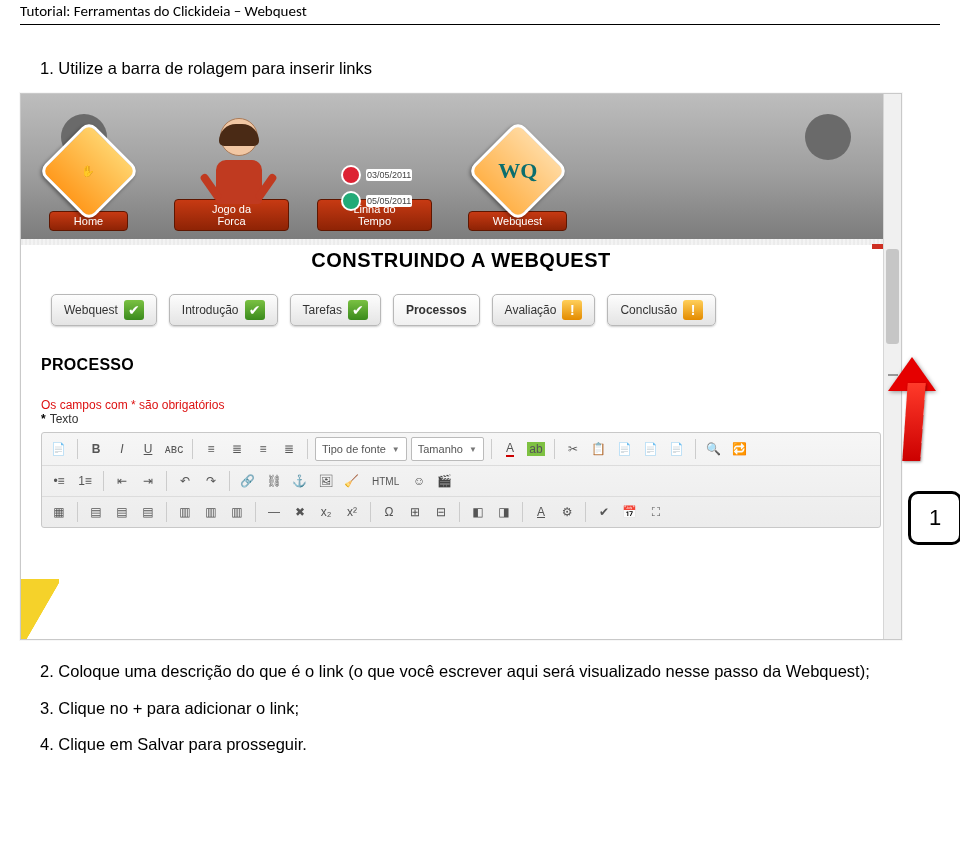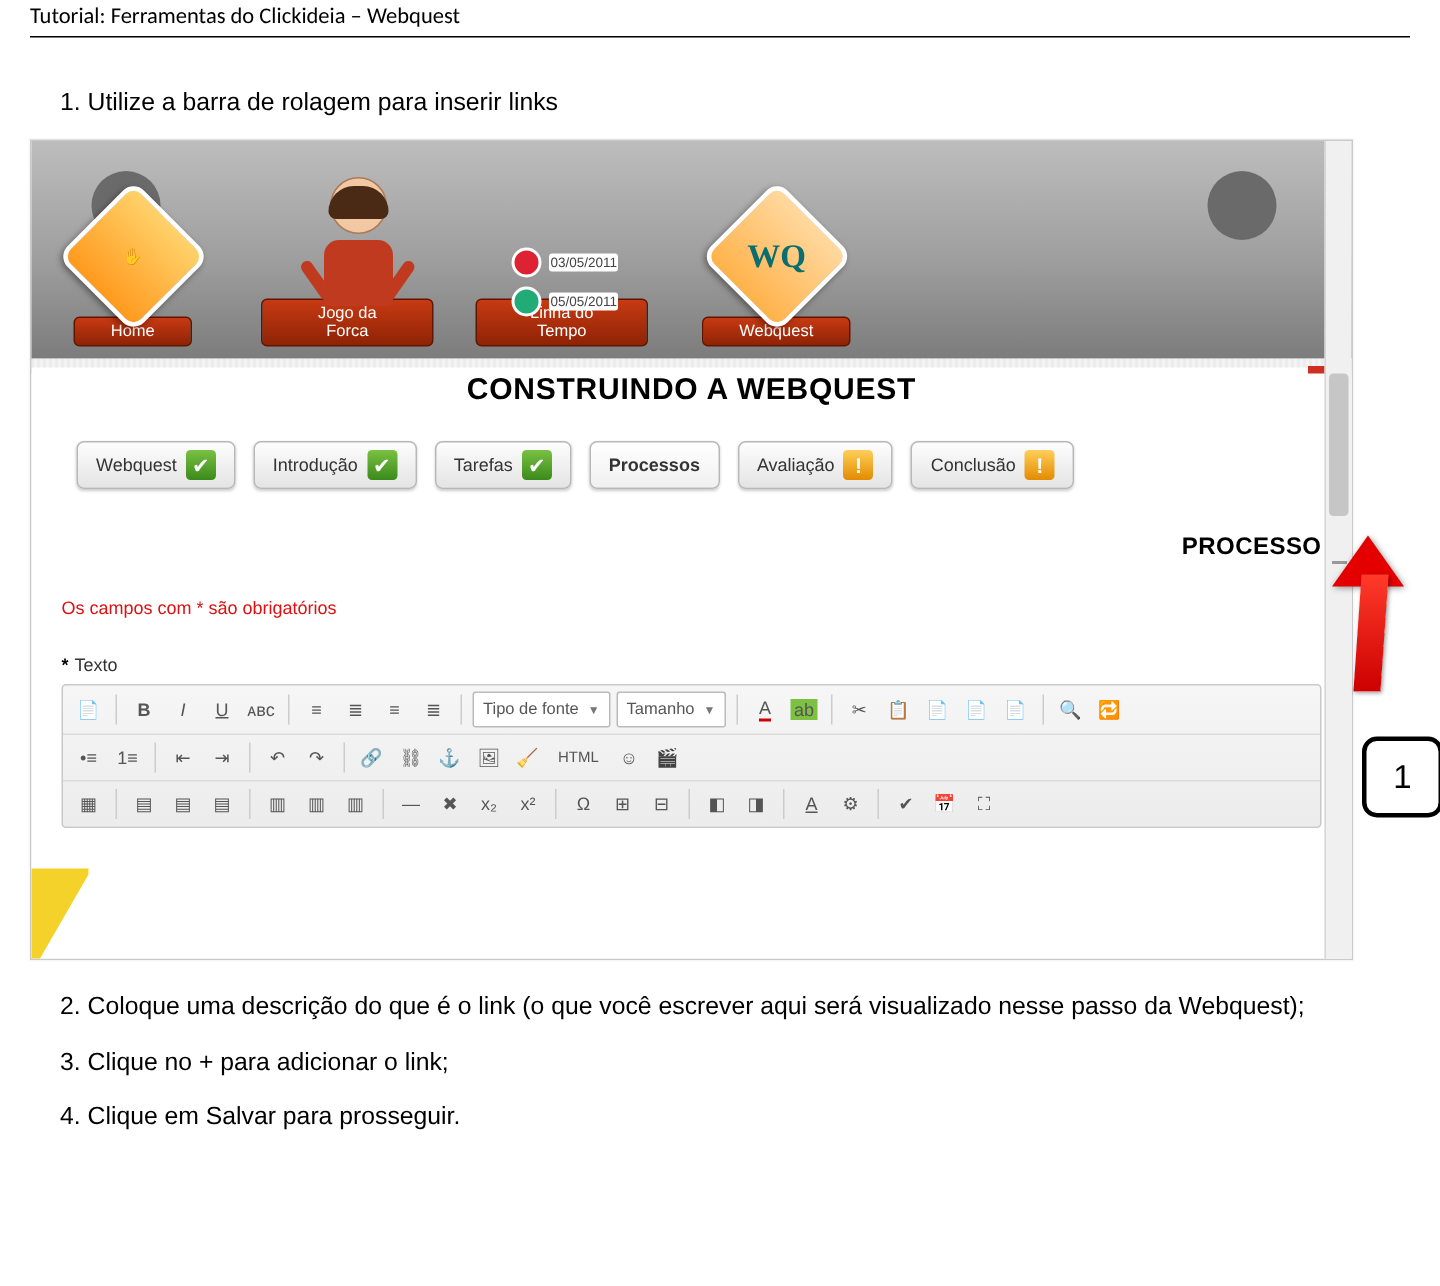--- a/index.html
+++ b/index.html
@@ -125,23 +125,23 @@
     border:1px solid #b8b8b8;border-radius:5px;
     padding:5px 12px;font-size:12px;color:#333;
     box-shadow:0 1px 2px rgba(0,0,0,0.2);
   }
   .tab.active{background:linear-gradient(#fff,#f0f0f0);font-weight:bold;}
   .chk{width:20px;height:20px;border-radius:3px;display:flex;align-items:center;justify-content:center;font-size:14px;color:#fff;}
   .chk.ok{background:linear-gradient(#7ac142,#3a8a1c);}
   .chk.warn{background:linear-gradient(#ffcf5a,#e38b00);font-weight:bold;}
   .section-title{
     font-family:"Arial Black",Arial,sans-serif;
-    font-weight:900;font-size:16px;text-align:right;margin:20px 0 24px 0;letter-spacing:0.3px;
-  }
-  .req-note{color:#d11;font-size:12px;margin-bottom:24px;}
+    font-weight:900;font-size:16px;text-align:left;margin:20px 0 24px 0;letter-spacing:0.3px;
+  }
+  .req-note{color:#d11;font-size:12px;margin-bottom:0;}
   .field-label{font-size:12px;color:#333;margin-bottom:6px;}
   .field-label .ast{color:#000;font-weight:bold;margin-right:4px;}
   
   .editor{
     border:1px solid #c8c8c8;border-radius:3px;
     background:linear-gradient(#f6f6f6,#ececec);
   }
   .tb-row{
     display:flex;align-items:center;gap:4px;
     padding:4px 6px;

